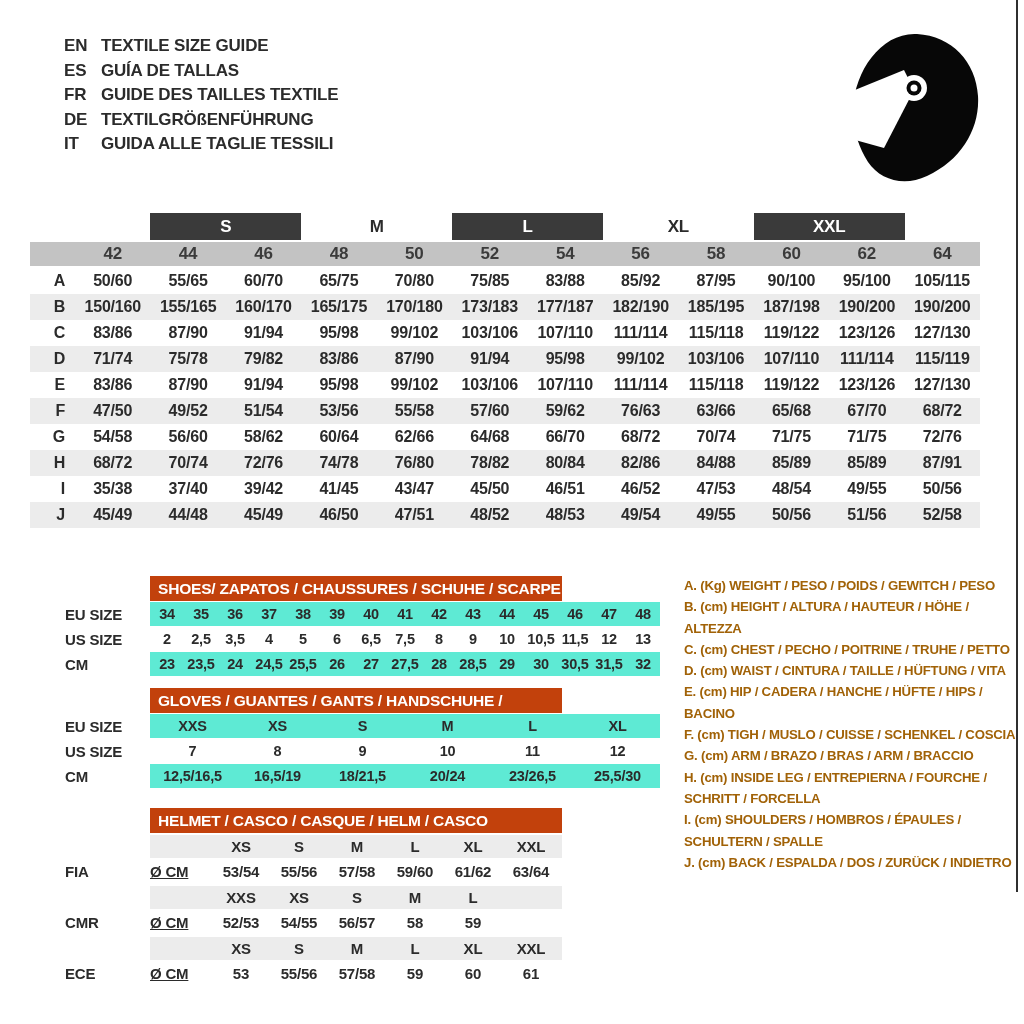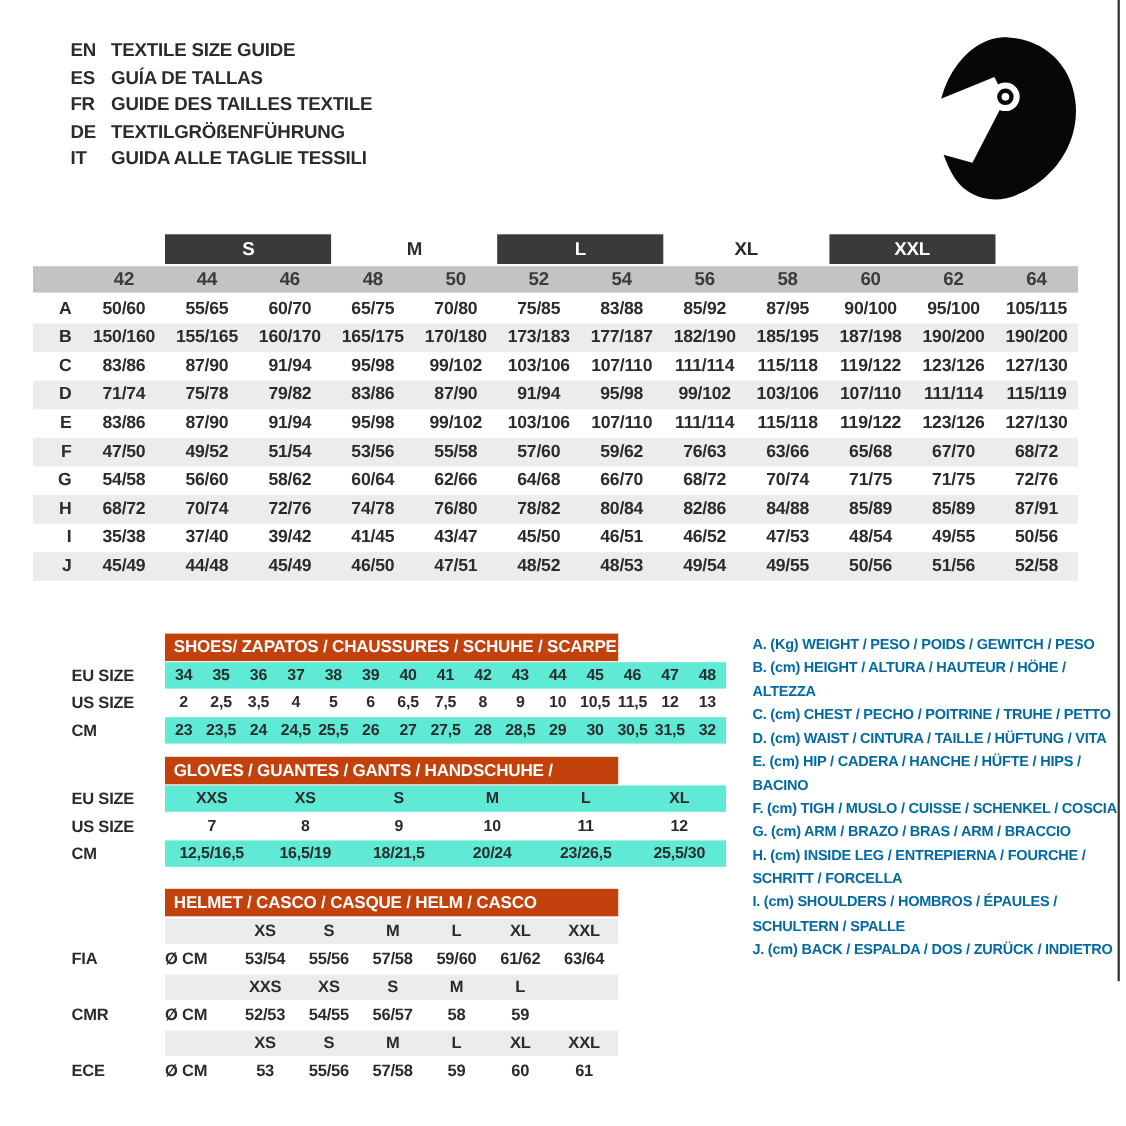--- a/index.html
+++ b/index.html
@@ -54,25 +54,25 @@
 
   
   .helmet-table{left:30px;top:808px;}
   .helm-size-row{display:flex;height:23px;margin-top:2px;}
   .spacer120{width:120px;}
   .helm-band{width:412px;background:#ececec;display:flex;}
   .unit-spacer{width:62px;}
   .helm-sizes,.helm-vals{display:grid;grid-template-columns:repeat(6,58px);}
   .helm-size-cell,.helm-val-cell{display:flex;align-items:center;justify-content:center;font-size:15px;white-space:nowrap;}
   .helm-val-row{display:flex;height:26px;}
-  .unit-cell{width:62px;display:flex;align-items:center;font-size:15px;}
+  .unit-cell{width:62px;display:flex;align-items:center;font-size:15px;text-decoration:underline;}
 
   
   .legend{left:684px;top:575px;width:332px;}
-  .legend-item{font-size:13.2px;line-height:21.3px;color:#0369a1;}
+  .legend-item{font-size:13.2px;line-height:21.3px;color:#a16207;}
 </style>
 </head>
 <body>
 
 <div>
 
   <div class="abs lang-block">
 
       <div class="lang-row">
         <span class="lang-code">EN</span>

